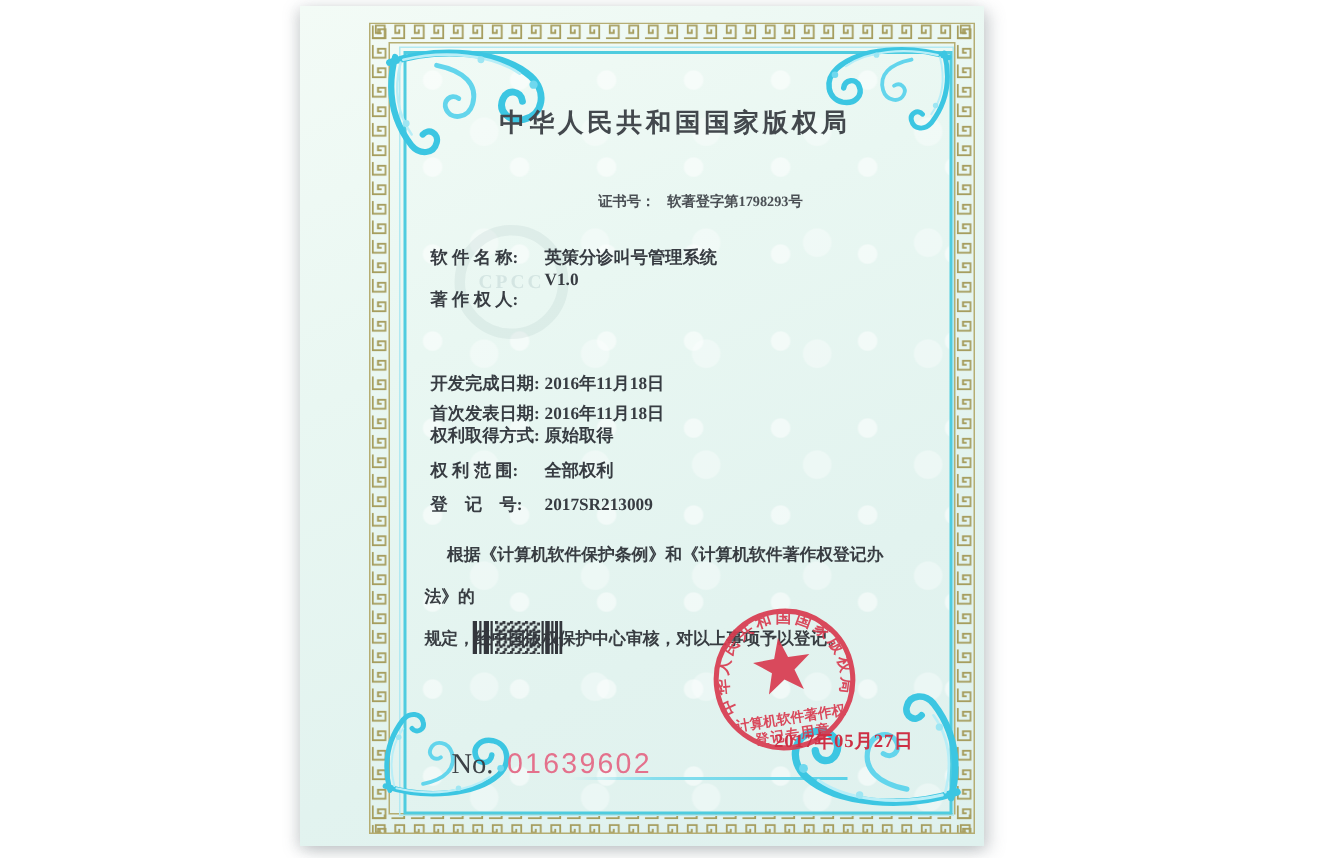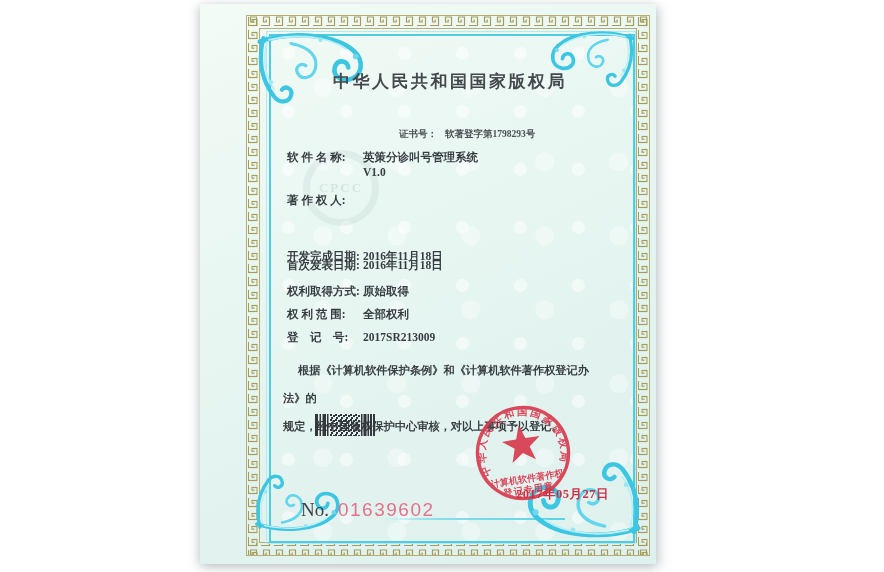--- a/index.html
+++ b/index.html
@@ -35,21 +35,21 @@
   
   .titles{position:absolute;left:69px;width:362px;text-align:center;z-index:5;}
   .authority{top:66px;font-size:17px;font-weight:700;letter-spacing:2.5px;color:#43484d;}
   .cert-title{top:88px;font-size:21px;font-weight:700;letter-spacing:.5px;color:#2e3338;}
   .certno{position:absolute;left:69px;top:124px;width:332px;text-align:center;z-index:5;
           font-size:9.5px;color:#4a4f54;font-weight:600;margin-left:32px;}
   .certno .gap{display:inline-block;width:8px;}
   .field{position:absolute;left:87px;display:flex;z-index:5;
          font-size:11.5px;font-weight:600;color:#373c42;line-height:15px;}
   .field .lbl{flex:0 0 76px;}
-  .f1{top:146px}.f2{top:189px}.f3{top:245px}.f4{top:254px}.f5{top:280px}.f6{top:303px}.f7{top:326px}
+  .f1{top:161px}.f2{top:189px}.f3{top:245px}.f4{top:265px}.f5{top:280px}.f6{top:303px}.f7{top:326px}
   .statement{position:absolute;left:83px;top:352px;width:322px;z-index:5;
              font-size:11.2px;font-weight:600;color:#383d42;line-height:28px;}
   .statement .ln1{text-indent:15px;}
   .barcode{position:absolute;left:115px;top:410px;z-index:5;}
   
   .seal{position:absolute;left:258px;top:384px;z-index:6;transform:rotate(-9deg);opacity:.92;}
   .seal-date{position:absolute;left:272px;top:482px;z-index:7;font-size:12.5px;font-weight:700;
              color:#ce2f44;letter-spacing:.5px;margin-left:44px;}
   .serial{position:absolute;left:101px;top:485px;z-index:5;font-size:19px;color:#3c4146;margin-top:10px;}
   .serial .num{margin-left:9px;color:#e4718c;letter-spacing:1.5px;font-family:"Liberation Sans",sans-serif;}

